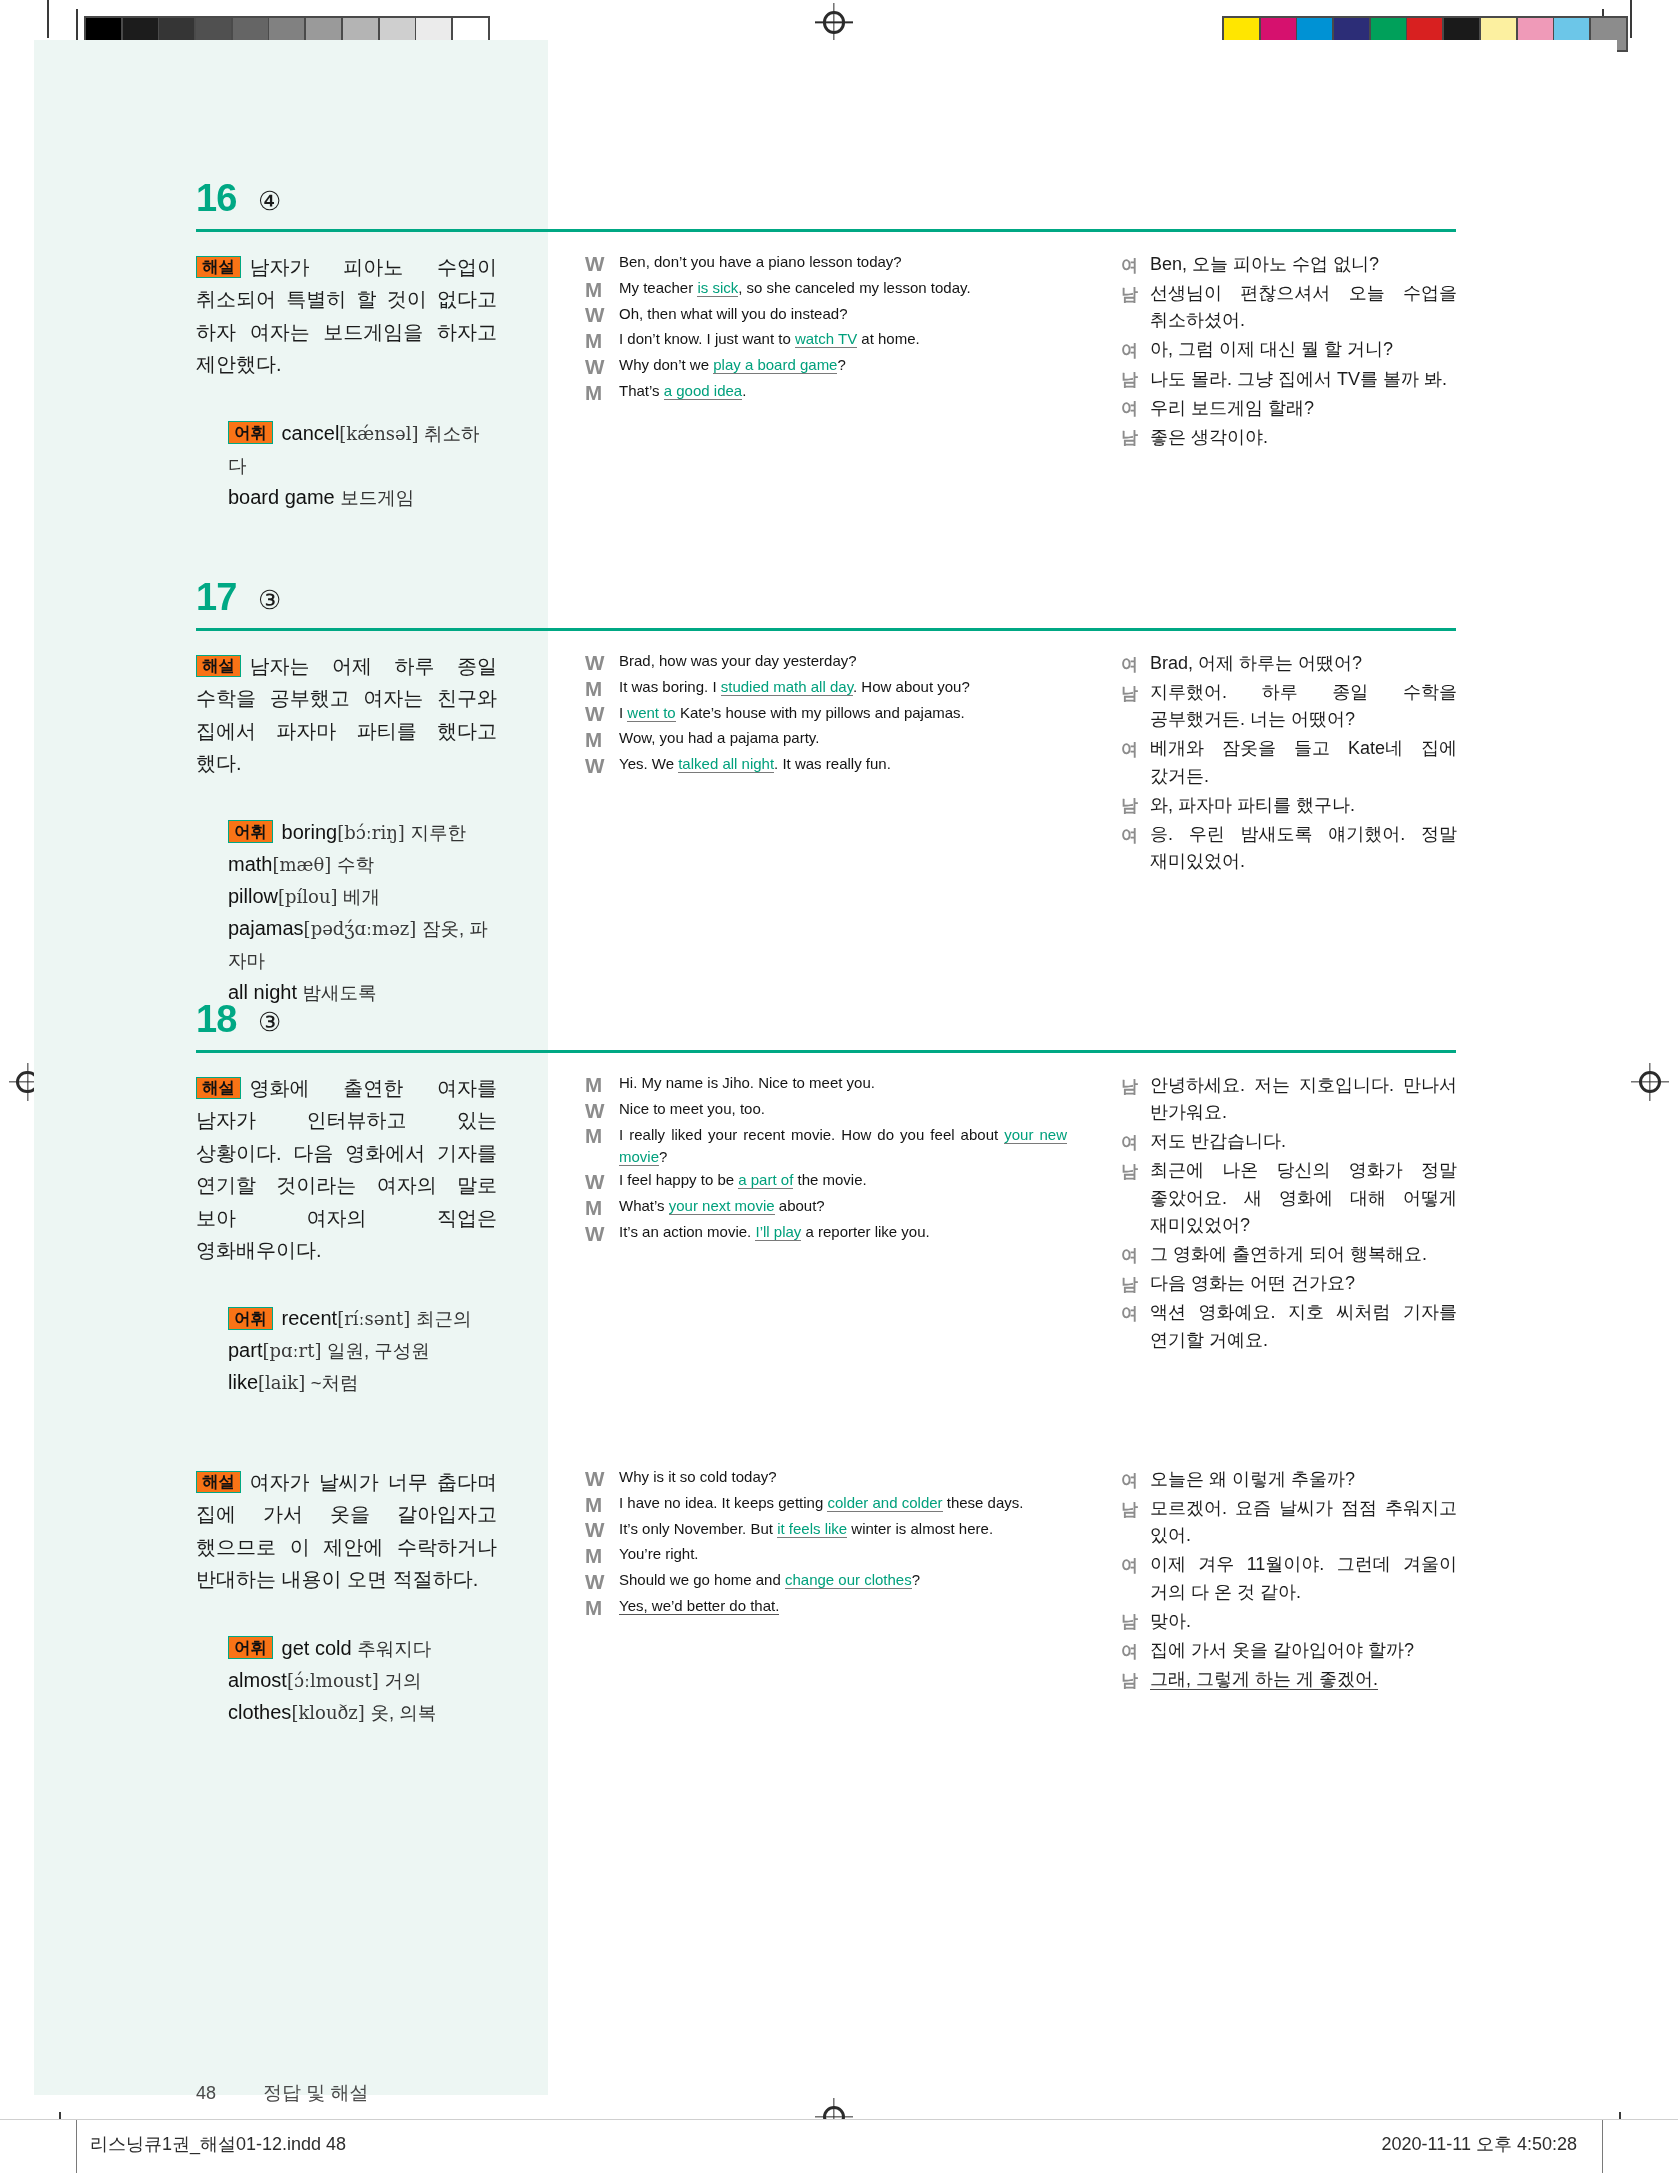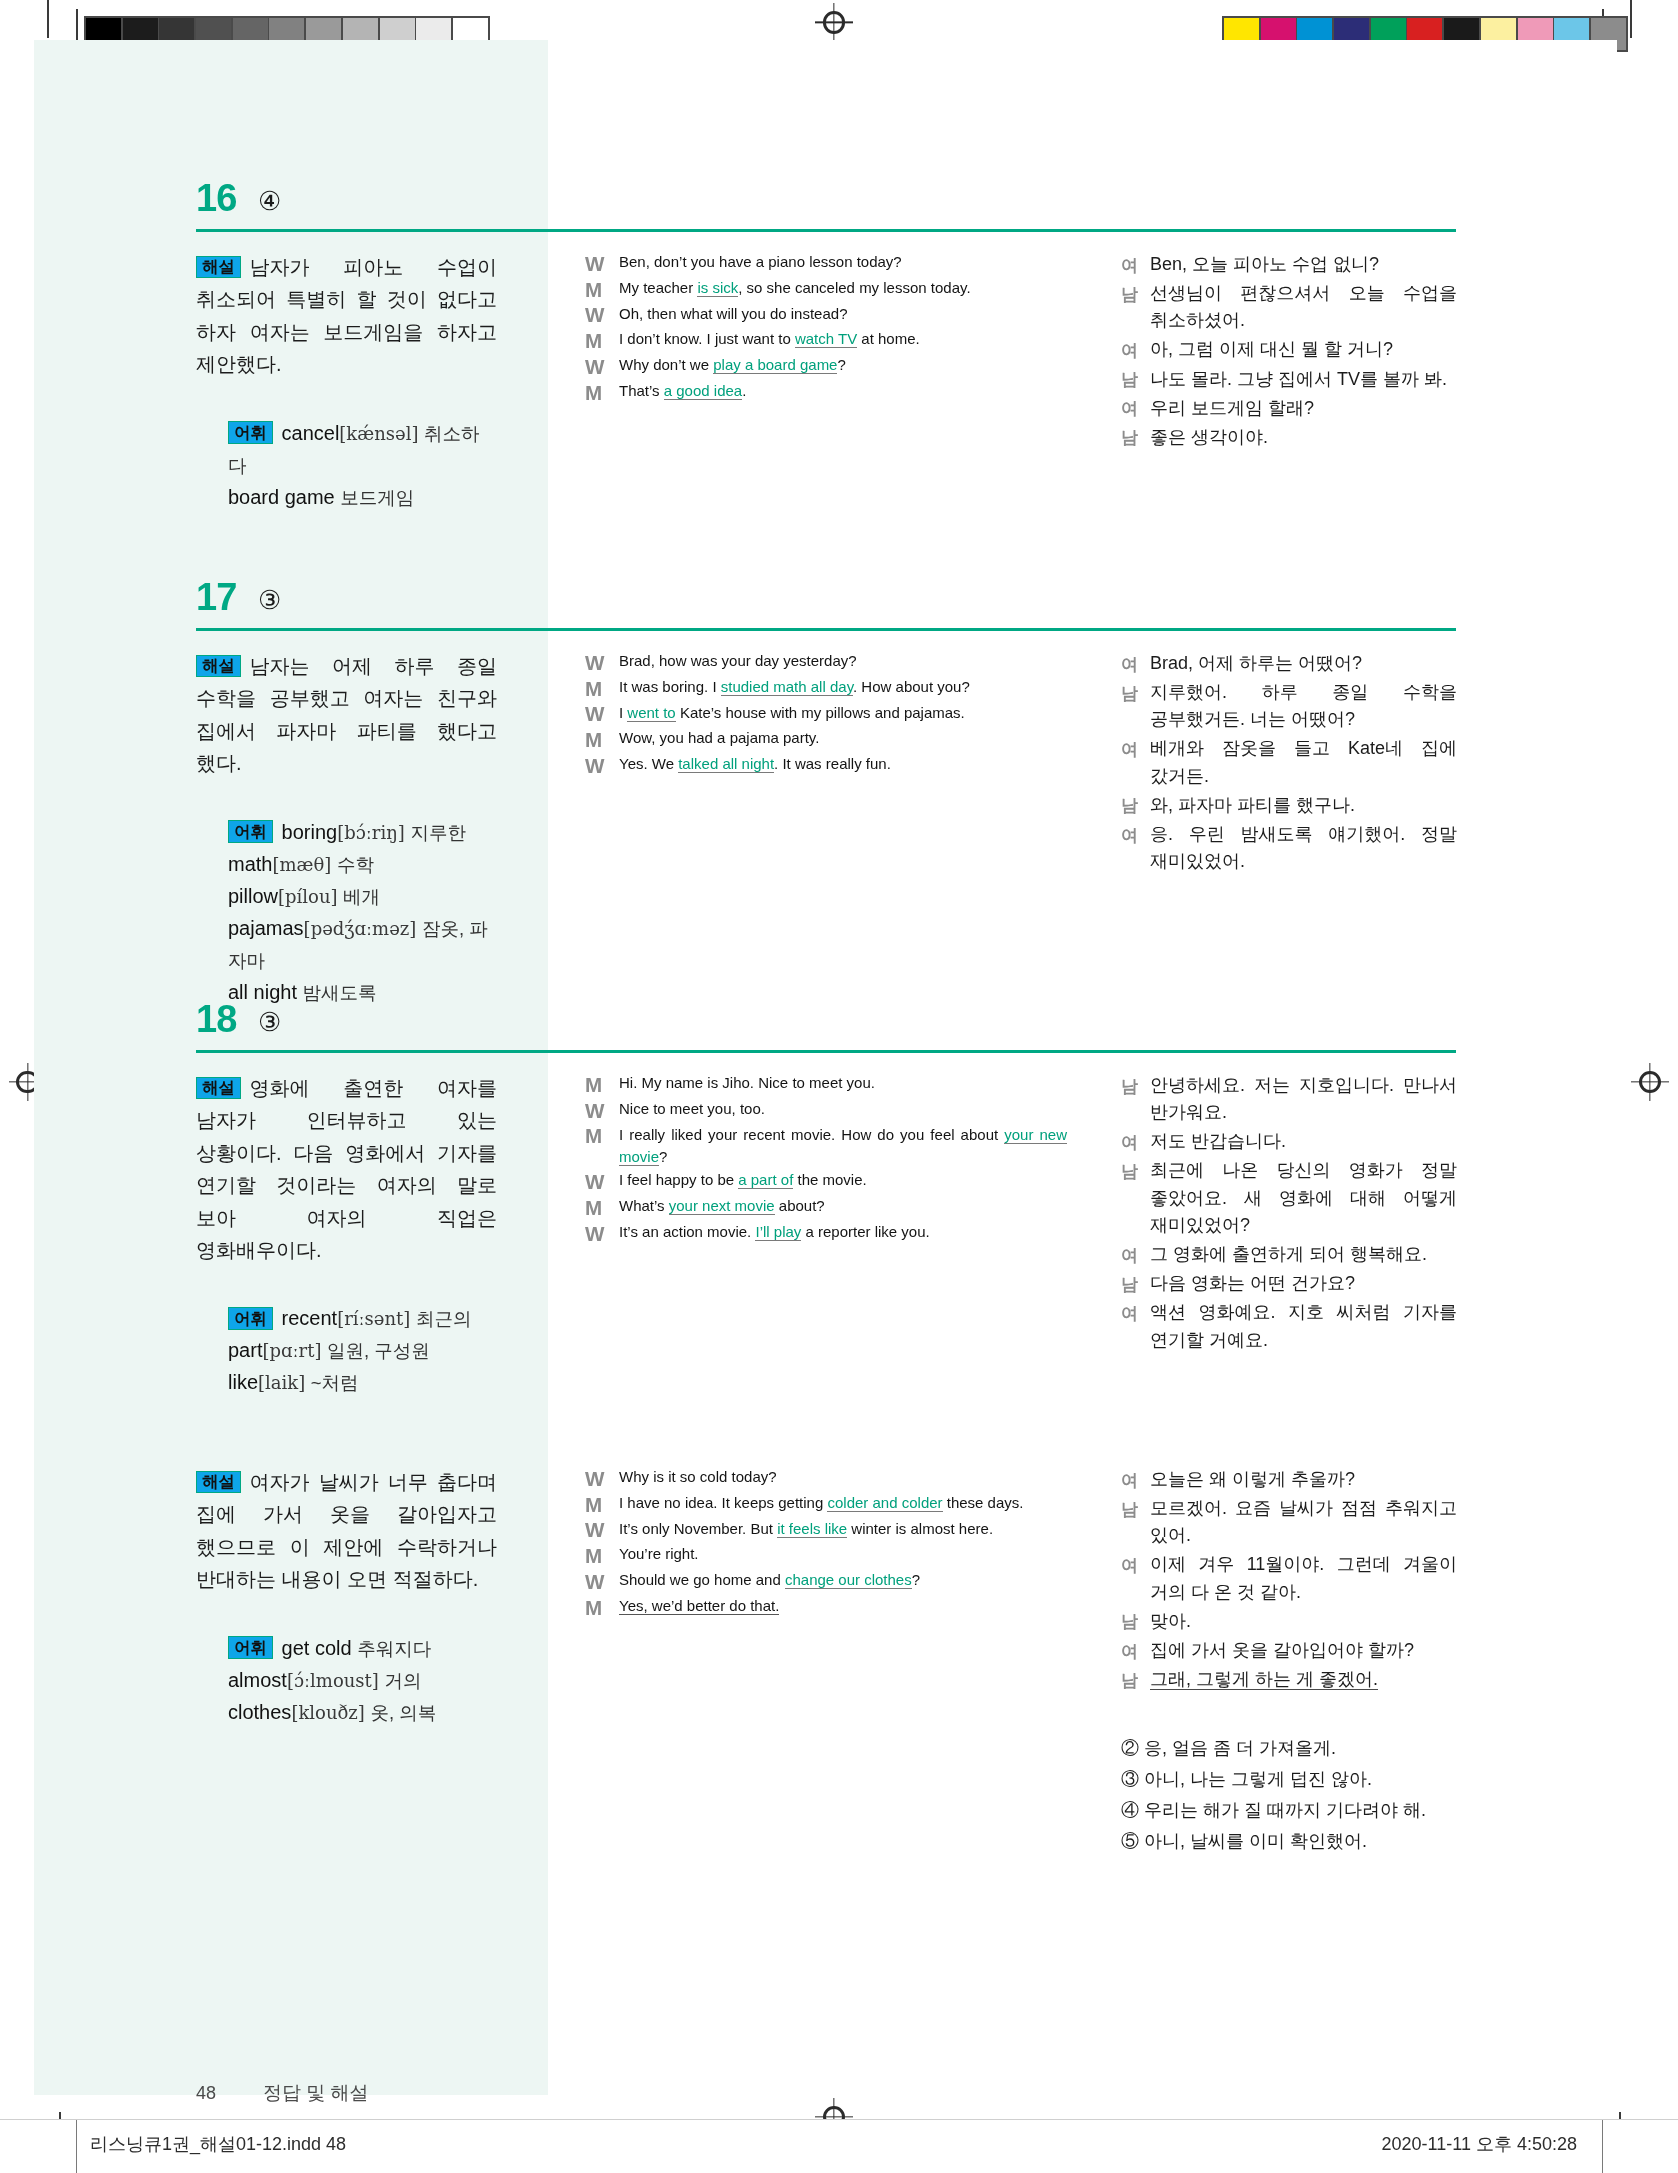--- a/index.html
+++ b/index.html
@@ -64,21 +64,21 @@
 
   .col-left  { position:absolute; left:0;    top:0; width:301px; }
   .col-mid   { position:absolute; left:389px; top:0; width:482px; }
   .col-right { position:absolute; left:925px;top:0; width:336px; }
 
   
   .tagline { position:relative; padding-left:0; margin-bottom:0; }
   .tag {
     display:inline-block; border:1.3px solid #00a884; color:#111;
     font-size:16.3px; font-weight:bold; padding:1.7px 5.2px 2.6px; line-height:1;
-    vertical-align:1.7px; margin-right:8.6px; background:#0ea5e9;
+    vertical-align:1.7px; margin-right:8.6px; background:#f97316;
     font-family:"Liberation Sans", sans-serif;
   }
   .kr-expl {
     font-size:20px; line-height:1.62; color:#1c1c1c; text-align:justify;
     word-break:keep-all;
   }
   .vocab-wrap { margin-top:36px; }
   .vocab-line { font-size:20px; line-height:1.6; color:#1c1c1c;padding-left:32px; }
   .vocab-line .w { font-weight:normal; color:#111; }
   .vocab-line .ipa { color:#3a3a3a; font-family:"DejaVu Serif", serif; font-size:18px; }
@@ -478,26 +478,20 @@
               <div class="kutt">맞아.</div>
             </div>
           <div class="kline">
               <div class="kspk">여</div>
               <div class="kutt">집에 가서 옷을 갈아입어야 할까?</div>
             </div>
           <div class="kline">
               <div class="kspk">남</div>
               <div class="kutt"><span class="und">그래, 그렇게 하는 게 좋겠어.</span></div>
             </div>
-          <div class="choices">
-            <div class="choice">② 응, 얼음 좀 더 가져올게.</div>
-            <div class="choice">③ 아니, 나는 그렇게 덥진 않아.</div>
-            <div class="choice">④ 우리는 해가 질 때까지 기다려야 해.</div>
-            <div class="choice">⑤ 아니, 날씨를 이미 확인했어.</div>
-          </div>
         </div>
       </div>
     </div>
 
     <div id="page-footer">
       <span class="pgno">48</span><span class="ftxt">정답 및 해설</span>
     </div>
   </div>
 
   <div id="print-footer">

